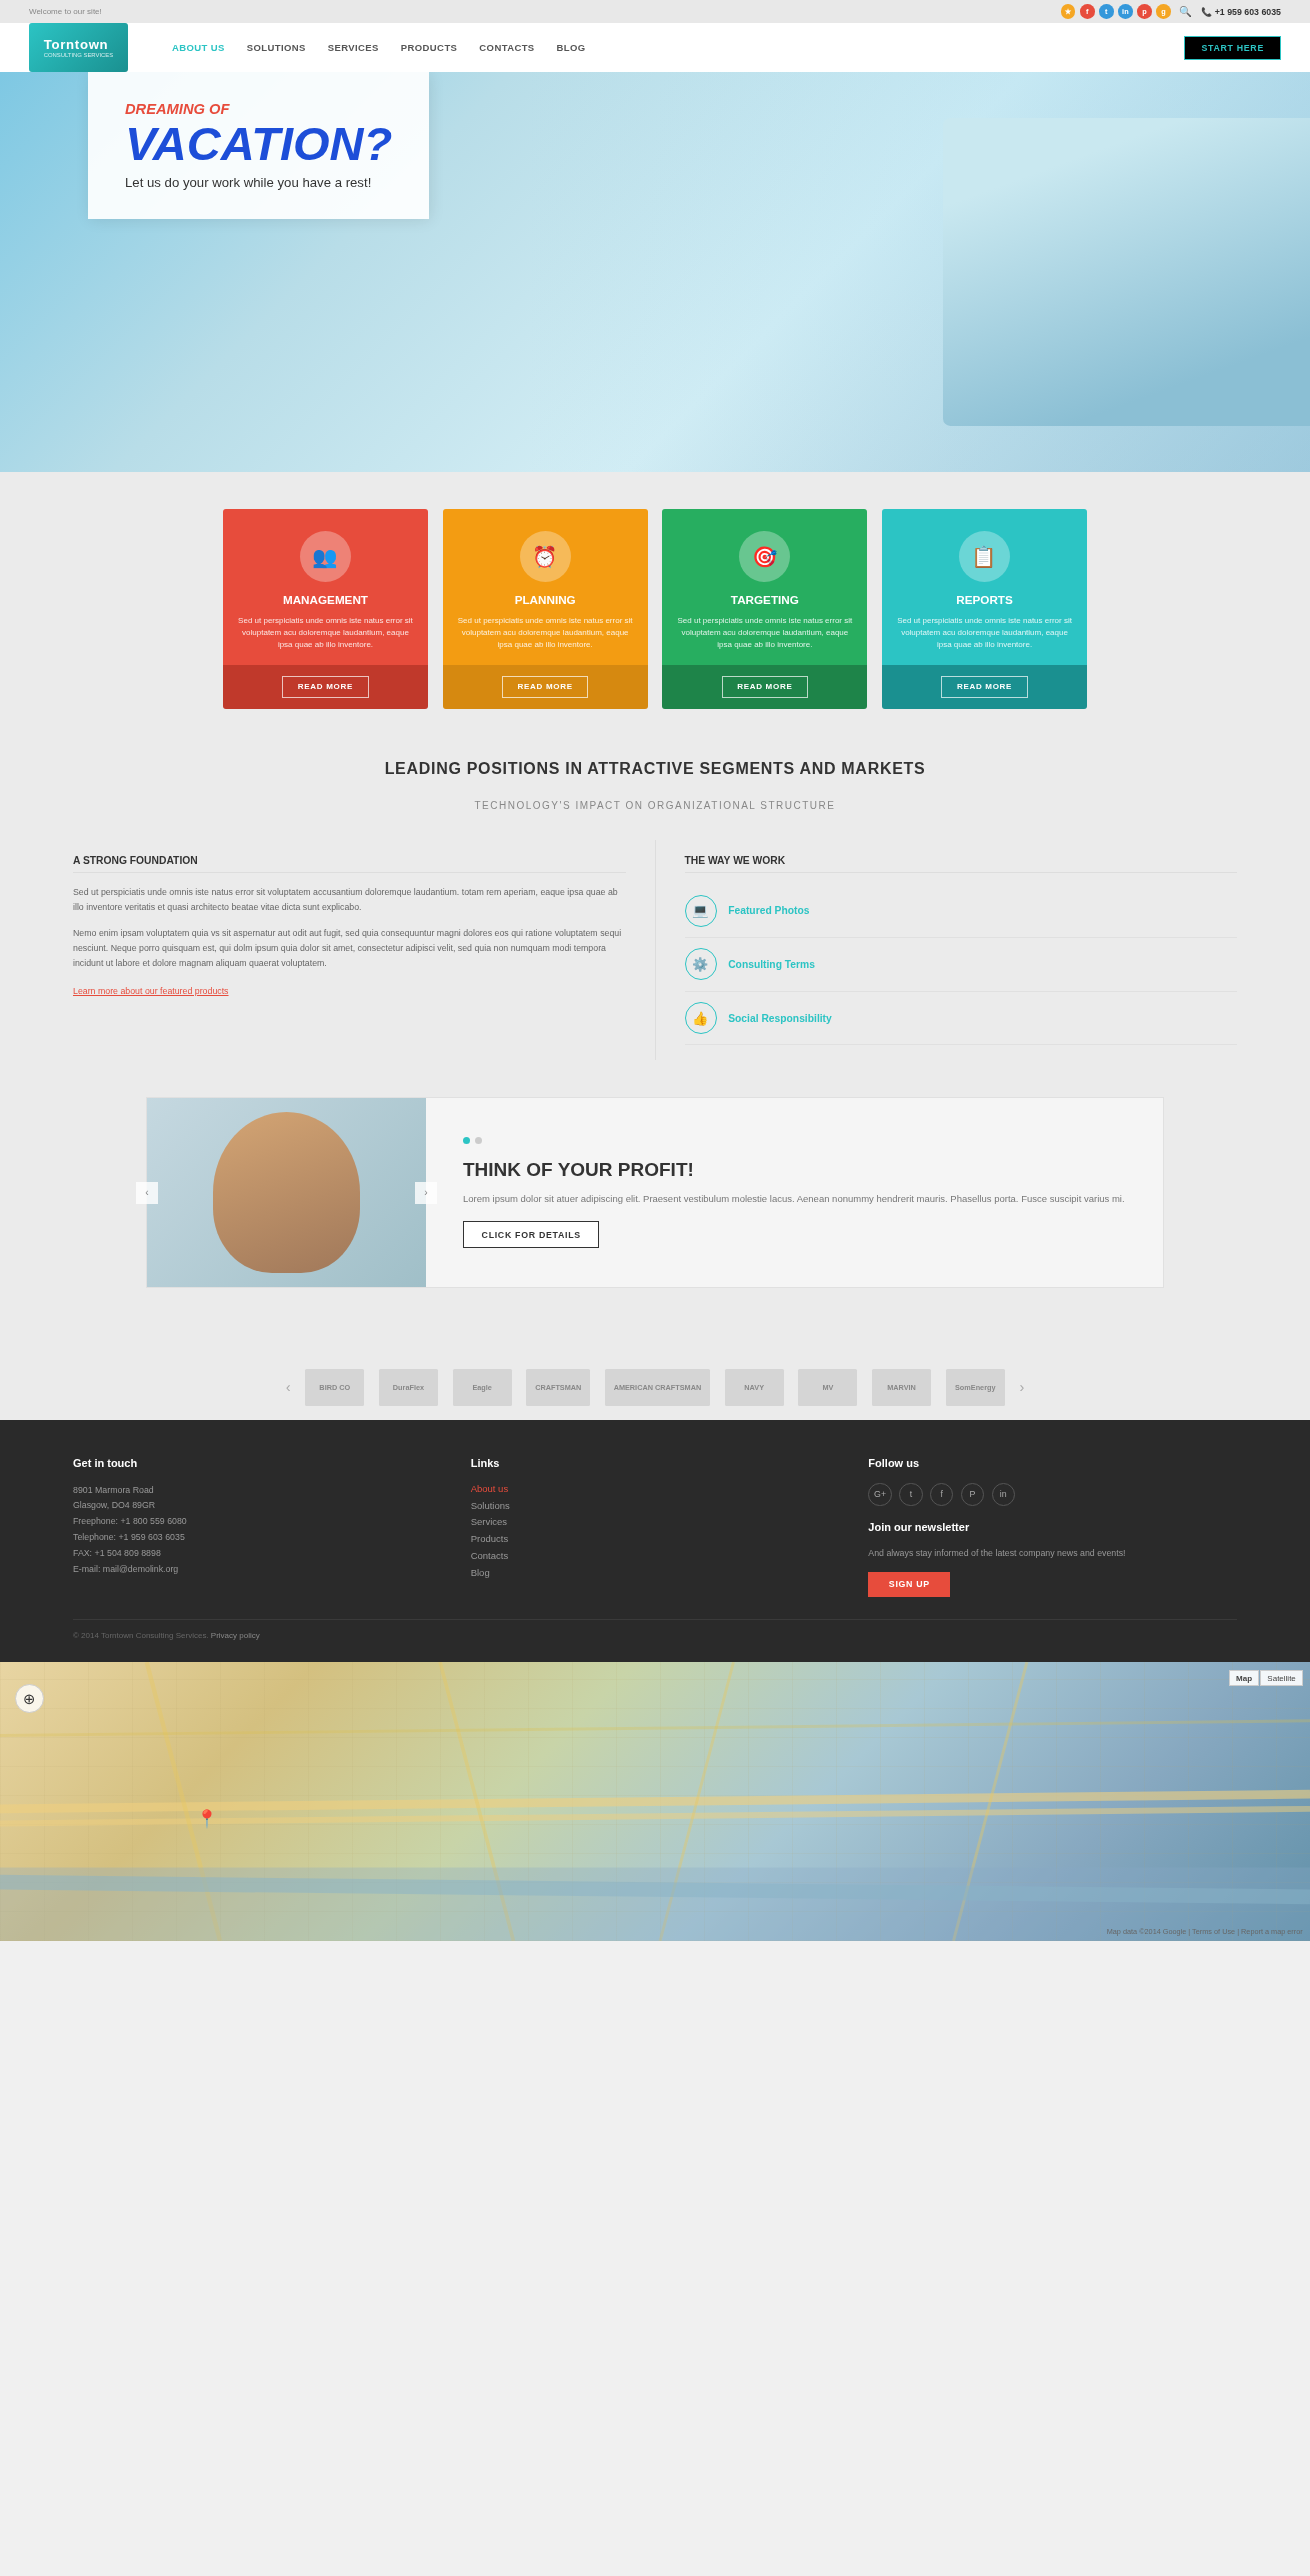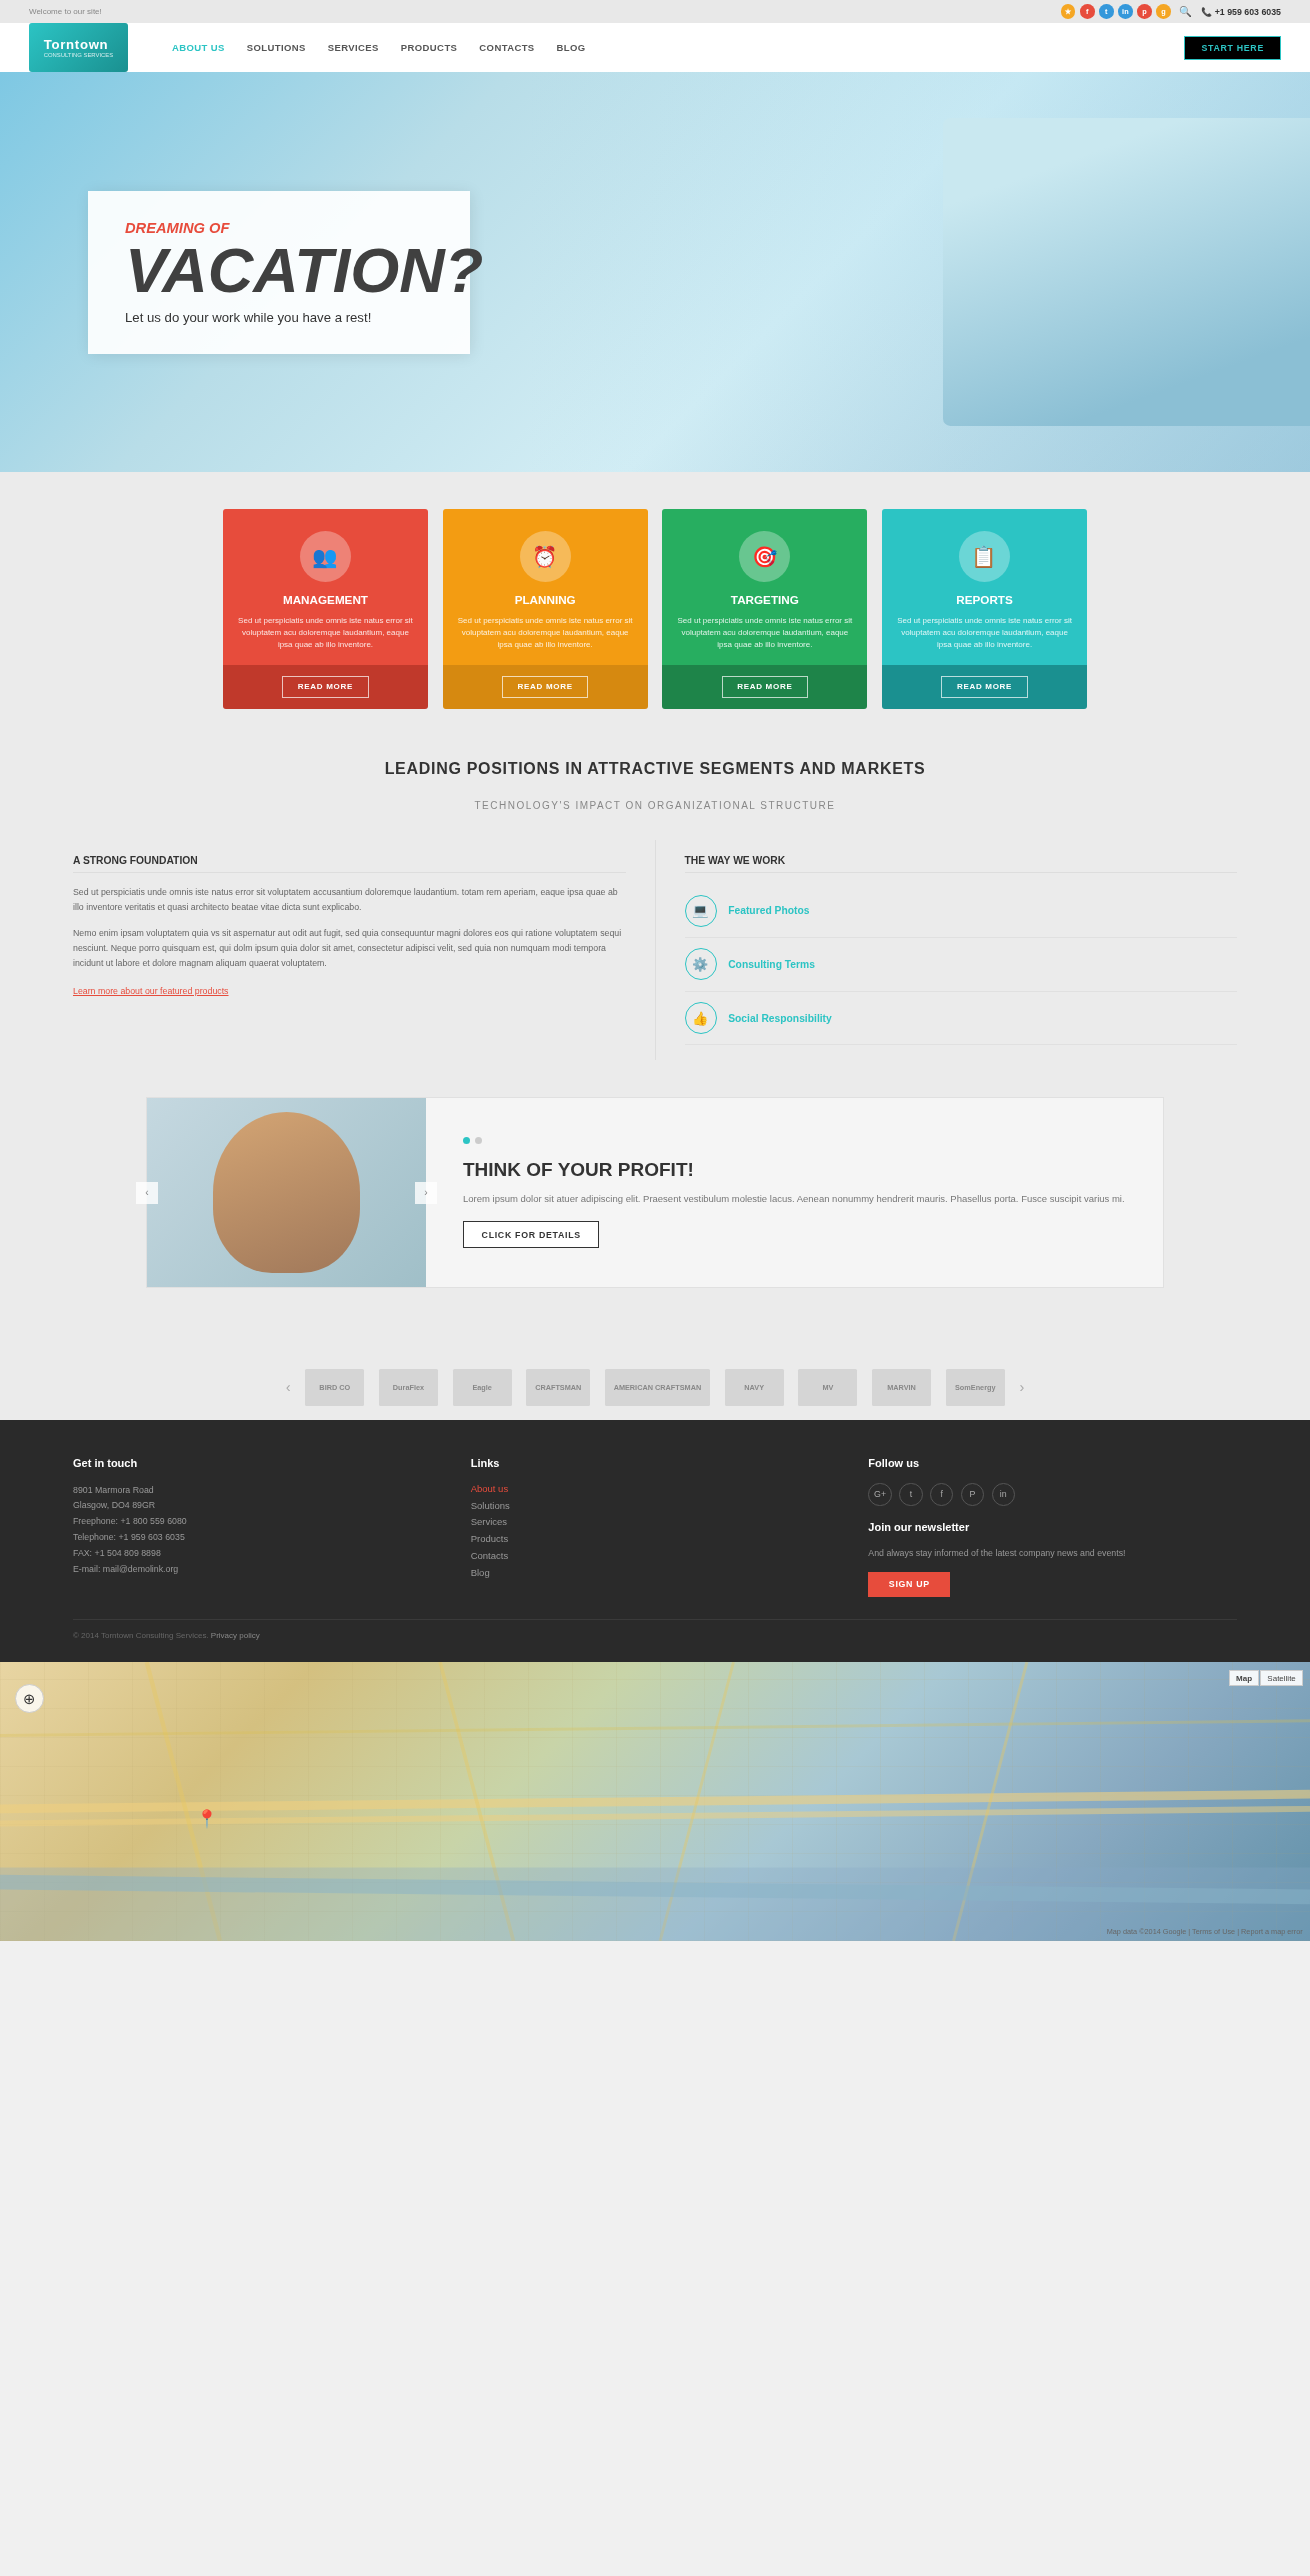--- a/index.html
+++ b/index.html
@@ -65,21 +65,21 @@
       letter-spacing: 0.7px;
     }
 
     
     .hero {
       position: relative;
       height: 400px;
       background: linear-gradient(to right, #5bb8d4, #87ceeb, #add8e6);
       overflow: hidden;
       display: flex;
-      align-items: center;
+      align-items: flex-start;
     }
     .hero-bg {
       position: absolute; top: 0; left: 0; right: 0; bottom: 0;
       background: linear-gradient(135deg, #7ec8e3 0%, #b8dde8 30%, #d4eef5 60%, #a8c8d8 100%);
     }
     .hero-person {
       position: absolute; right: 0; top: 0; bottom: 0;
       width: 60%;
       background: linear-gradient(to left, rgba(135,206,235,0.3), transparent);
       display: flex; align-items: center; justify-content: flex-end;
@@ -91,21 +91,21 @@
     }
     .hero-content {
       position: relative; z-index: 2;
       background: rgba(255,255,255,0.92);
       padding: 29px 37px;
       margin-left: 88px;
       max-width: 382px;
       box-shadow: 1.5px 1.5px 14.7px rgba(0,0,0,0.1);
     }
     .hero-small { color: #e74c3c; font-size: 14.7px; font-weight: 600; font-style: italic; margin-bottom: 2.9px; }
-    .hero-big { color: #404040; font-size: 63px; font-weight: 900; line-height: 1; margin-bottom: 7.3px; font-style: italic; }
+    .hero-big { color: #1d4ed8; font-size: 47px; font-weight: 900; line-height: 1; margin-bottom: 7.3px; font-style: italic; }
     .hero-sub { color: #333; font-size: 13.2px; font-weight: 400; }
 
     
     .services {
       background: #ebebeb;
       padding: 37px 73px;
       display: flex;
       gap: 14.7px;
       justify-content: center;
     }

